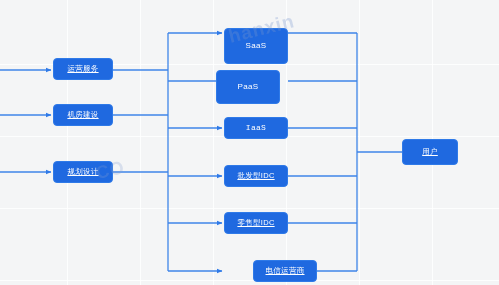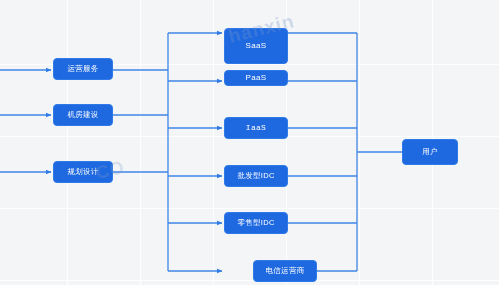--- a/index.html
+++ b/index.html
@@ -44,21 +44,21 @@
     background: #1f69e0;
     border: 1px solid #2f7ae8;
     border-radius: 4px;
     color: #ffffff;
     font-size: 8px;
     letter-spacing: 0.3px;
     line-height: 1;
     white-space: nowrap;
     z-index: 3;
   }
-  .node.wide-cn { font-size: 7.5px; }
+  .node.wide-cn { font-size: 7.5px; text-decoration: underline; }
   .watermark {
     position: absolute;
     z-index: 4;
     color: rgba(120,150,205,0.30);
     font-size: 19px;
     font-weight: 700;
     letter-spacing: 1px;
     white-space: nowrap;
     transform: rotate(-14deg);
     pointer-events: none;
@@ -116,21 +116,21 @@
   </svg>
 
   <div class="watermark" style="left:228px; top:18px;">hanxin</div>
   <div class="watermark w2" style="left:96px; top:160px;">CO</div>
 
   <div class="node wide-cn" style="left:53px; top:58px; width:60px; height:22px;">运营服务</div>
   <div class="node wide-cn" style="left:53px; top:104px; width:60px; height:22px;">机房建设</div>
   <div class="node wide-cn" style="left:53px; top:161px; width:60px; height:22px;">规划设计</div>
 
   <div class="node" style="left:224px; top:28px; width:64px; height:36px;">SaaS</div>
-  <div class="node" style="left:224px; top:70px; width:64px; height:16px;text-align:right;">PaaS</div>
+  <div class="node" style="left:216px; top:70px; width:64px; height:34px;text-align:right;">PaaS</div>
   <div class="node" style="left:224px; top:117px; width:64px; height:22px;font-family:Liberation Mono, monospace;">IaaS</div>
   <div class="node wide-cn" style="left:224px; top:165px; width:64px; height:22px;">批发型IDC</div>
   <div class="node wide-cn" style="left:224px; top:212px; width:64px; height:22px;">零售型IDC</div>
   <div class="node wide-cn" style="left:224px; top:260px; width:64px; height:22px;margin-left:29px;">电信运营商</div>
 
   <div class="node wide-cn" style="left:402px; top:139px; width:56px; height:26px;">用户</div>
 
 </div>
 
 </body></html>

